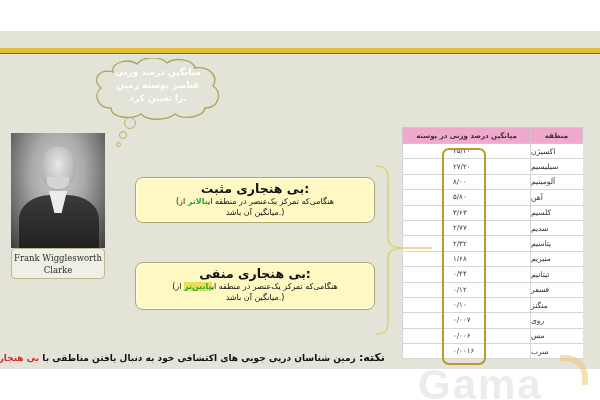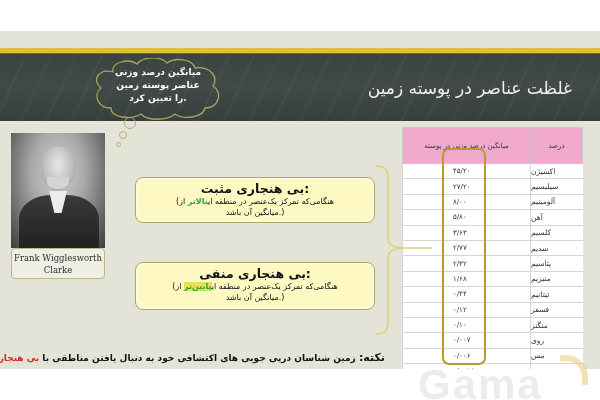--- a/index.html
+++ b/index.html
@@ -40,21 +40,21 @@
     .box-negative { top: 231px; height: 48px; }
     .box-title { font-weight: bold; font-size: 12.5px; color: #111; margin-top: 3px; }
     .box-desc { font-size: 8px; color: #111; line-height: 11px; }
     .hl { color: #2aa33b; font-weight: bold; }
     .hl-bg { background: #e9e05a; }
 
     .brace { position: absolute; left: 375px; top: 134px; z-index: 1; }
 
     .data-table { position: absolute; left: 402px; top: 96px; width: 181px; border-collapse: collapse;
       background: #ffffff; direction: rtl; font-size: 7.5px; }
-    .data-table th { background: #f0a9cd; color: #333; font-weight: normal; font-size: 7px; height: 36px;
+    .data-table th { background: #f0a9cd; color: #333; font-weight: bold; font-size: 7px; height: 16px;
       border: 1px solid #c9c9c9; }
     .data-table td { height: 15.4px; border-bottom: 1px solid #d6d6d6; border-left: 1px solid #d6d6d6; text-align: left; color: #333; }
     .data-table td.el { width: 52px; }
     .data-table td.val { text-align: left; padding-left: 50px; font-size: 7px; }
     .highlight-frame { position: absolute; left: 442px; top: 117px; width: 44px; height: 217px;
       border: 2.2px solid #b89a2e; border-radius: 7px; pointer-events: none; }
 
     .note { position: absolute; right: 215px; top: 320px; direction: rtl; font-size: 9px; font-weight: bold; color: #111; white-space: nowrap; }
     .note .note-label { font-size: 11px; font-weight: 900; }
     .note .red { color: #d22b2b; }
@@ -62,23 +62,20 @@
     .watermark { position: absolute; left: 418px; top: 370px; font-family: "Liberation Sans", sans-serif;
       font-size: 42px; font-weight: bold; color: rgba(200,200,200,0.35); letter-spacing: 2px; line-height: 30px; }
     .watermark-arc { position: absolute; left: 560px; top: 355px; width: 28px; height: 30px; border-right: 6px solid rgba(238,198,120,0.55);
       border-top: 6px solid rgba(238,198,120,0.55); border-radius: 0 22px 0 0; }
   </style>
 </head>
 <body>
 
 <div class="slide">
   <div class="gold-stripe"></div>
-  <div class="header-band">
-    <div class="slide-title">غلظت عناصر در پوسته زمین</div>
-  </div>
 
   <div class="thought-cloud">
     <svg width="134" height="62" viewBox="0 0 134 62">
       <path d="M22,14 C20,4 38,0 46,6 C52,-2 70,-2 76,5 C84,-1 102,1 104,10 C118,8 128,18 122,28 C132,34 128,50 114,50 C112,60 92,62 84,56 C76,63 56,63 50,56 C40,62 20,60 20,50 C6,50 2,36 10,30 C0,22 8,10 22,14 Z" fill="none" stroke="#a8a55c" stroke-width="1.3"></path>
     </svg>
     <div class="cloud-text">
       <div>میانگین درصد وزنی</div>
       <div>عناصر پوسته زمین</div>
       <div>.را تعیین کرد</div>
     </div>
@@ -114,21 +111,21 @@
     <div class="box-desc">(.میانگین آن باشد</div>
   </div>
 
   <svg class="brace" width="65" height="170" viewBox="0 0 65 170">
     <path d="M1,1 C10,1 13,4 13,14 L13,72 C13,80 16,82 28,83 L57,83 M28,83 C16,84 13,86 13,94 L13,156 C13,166 10,169 1,169" fill="none" stroke="#ddd17a" stroke-width="1.6"></path>
   </svg>
 
   <table class="data-table">
     <thead>
       <tr>
-        <th>درصد</th>
+        <th>منطقه</th>
         <th>میانگین درصد وزنی در پوسته</th>
       </tr>
     </thead>
     <tbody>
       <tr>
           <td class="el">اکسیژن</td>
           <td class="val">۴۵/۲۰</td>
         </tr>
       <tr>
           <td class="el">سیلیسیم</td>

